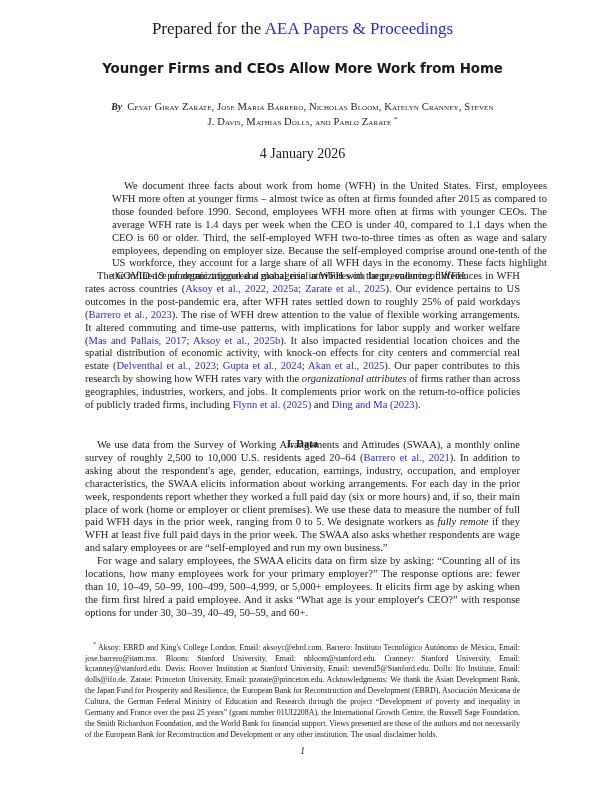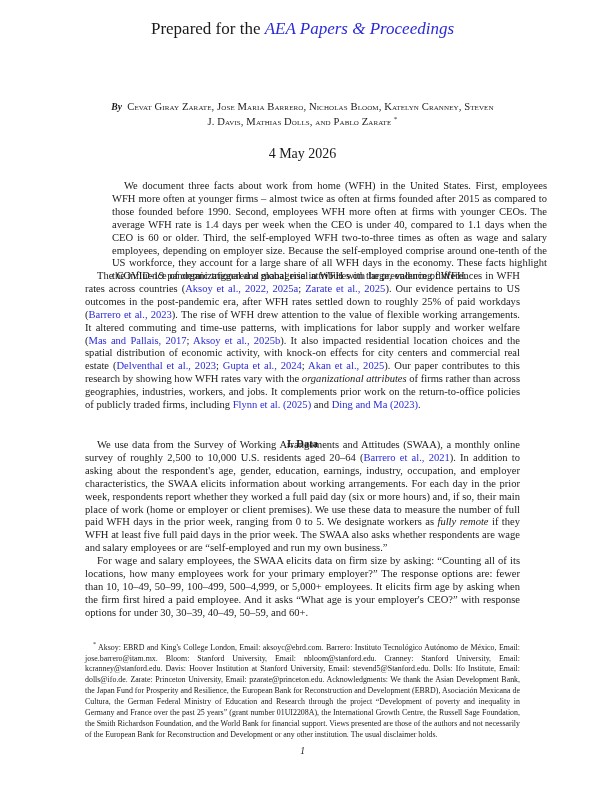--- a/index.html
+++ b/index.html
@@ -1,19 +1,19 @@
 <!DOCTYPE html>
 <html><head>
 <meta charset="utf-8">
 <style>
   html, body { margin: 0; padding: 0; background: #ffffff; }
   body { width: 605px; height: 795px; position: relative; overflow: hidden; color: #1a1a1a; font-family: "Liberation Serif", "DejaVu Serif", serif; }
   .page { position: absolute; left: 0; top: 0; width: 605px; height: 795px; }
   .prepared { position: absolute; top: 18px; left: 0; width: 605px; text-align: center; font-size: 17px; line-height: 22px; }
-  .prepared .venue { color: #2b2bd6; font-style: italic; }
+  .prepared .venue { color: #2b2bd6; }
   .title { position: absolute; top: 60px; left: 0; width: 605px; text-align: center; font-family: "DejaVu Sans", "Liberation Sans", sans-serif; font-weight: bold; font-size: 13.4px; line-height: 18px; letter-spacing: -0.1px; }
   .authors { position: absolute; top: 100px; left: 80px; width: 445px; text-align: center; font-size: 9.6px; line-height: 13px; letter-spacing: 0.1px; }
   .authors .by { font-style: italic; font-weight: bold; }
   .authors .names { font-variant: small-caps; font-size: 10.6px; }
   .date { position: absolute; top: 145px; left: 0; width: 605px; text-align: center; font-size: 14px; line-height: 18px; }
   .body-text { position: absolute; left: 85px; width: 435px; font-size: 10.55px; line-height: 12.9px; text-align: justify; hyphens: none; }
   .body-text p { margin: 0; text-indent: 12px; }
   .cite { color: #2b2bd6; }
   .abstract { top: 180px; margin-left: 27px; }
   .intro { top: 270px; }
@@ -24,29 +24,30 @@
   .pagenum { position: absolute; top: 746px; left: 0; width: 605px; text-align: center; font-size: 9.5px; font-style: italic; }
   em { font-style: italic; }
 </style>
 </head>
 <body>
 
 <div class="page">
 
   <div class="prepared"><span>Prepared for the </span><span class="venue">AEA Papers &amp; Proceedings</span></div>
 
+  <div class="title">Younger Firms and CEOs Allow More Work from Home</div>
 
   <div class="authors">
     <span class="by">By</span>&nbsp;
     <span class="names">Cevat Giray Zarate, Jose Maria Barrero, Nicholas Bloom, Katelyn Cranney, Steven</span><br>
     <span class="names">J. Davis, Mathias Dolls, and Pablo Zarate</span>
     <sup style="font-size:7px;">*</sup>
   </div>
 
-  <div class="date">4 May 2026</div>
+  <div class="date">4 January 2026</div>
 
   <div class="body-text abstract">
     <p>We document three facts about work from home (WFH) in the United States. First, employees WFH more often at younger firms – almost twice as often at firms founded after 2015 as compared to those founded before 1990. Second, employees WFH more often at firms with younger CEOs. The average WFH rate is 1.4 days per week when the CEO is under 40, compared to 1.1 days when the CEO is 60 or older. Third, the self-employed WFH two-to-three times as often as wage and salary employees, depending on employer size. Because the self-employed comprise around one-tenth of the US workforce, they account for a large share of all WFH days in the economy. These facts highlight the influence of organizational and managerial attributes on the prevalence of WFH.</p>
   </div>
 
   <div class="body-text intro">
     <p><span>The COVID-19 pandemic triggered a global rise in WFH with large, enduring differences in WFH rates across countries (</span><span class="cite">Aksoy et al., 2022, 2025a</span><span>; </span><span class="cite">Zarate et al., 2025</span><span>). Our evidence pertains to US outcomes in the post-pandemic era, after WFH rates settled down to roughly 25% of paid workdays (</span><span class="cite">Barrero et al., 2023</span><span>). The rise of WFH drew attention to the value of flexible working arrangements. It altered commuting and time-use patterns, with implications for labor supply and worker welfare (</span><span class="cite">Mas and Pallais, 2017</span><span>; </span><span class="cite">Aksoy et al., 2025b</span><span>). It also impacted residential location choices and the spatial distribution of economic activity, with knock-on effects for city centers and commercial real estate (</span><span class="cite">Delventhal et al., 2023</span><span>; </span><span class="cite">Gupta et al., 2024</span><span>; </span><span class="cite">Akan et al., 2025</span><span>). Our paper contributes to this research by showing how WFH rates vary with the </span><em>organizational attributes</em><span> of firms rather than across geographies, industries, workers, and jobs. It complements prior work on the return-to-office policies of publicly traded firms, including </span><span class="cite">Flynn et al. (2025)</span><span> and </span><span class="cite">Ding and Ma (2023)</span><span>.</span></p>
   </div>
 
   <div class="section-heading">I.   Data</div>

